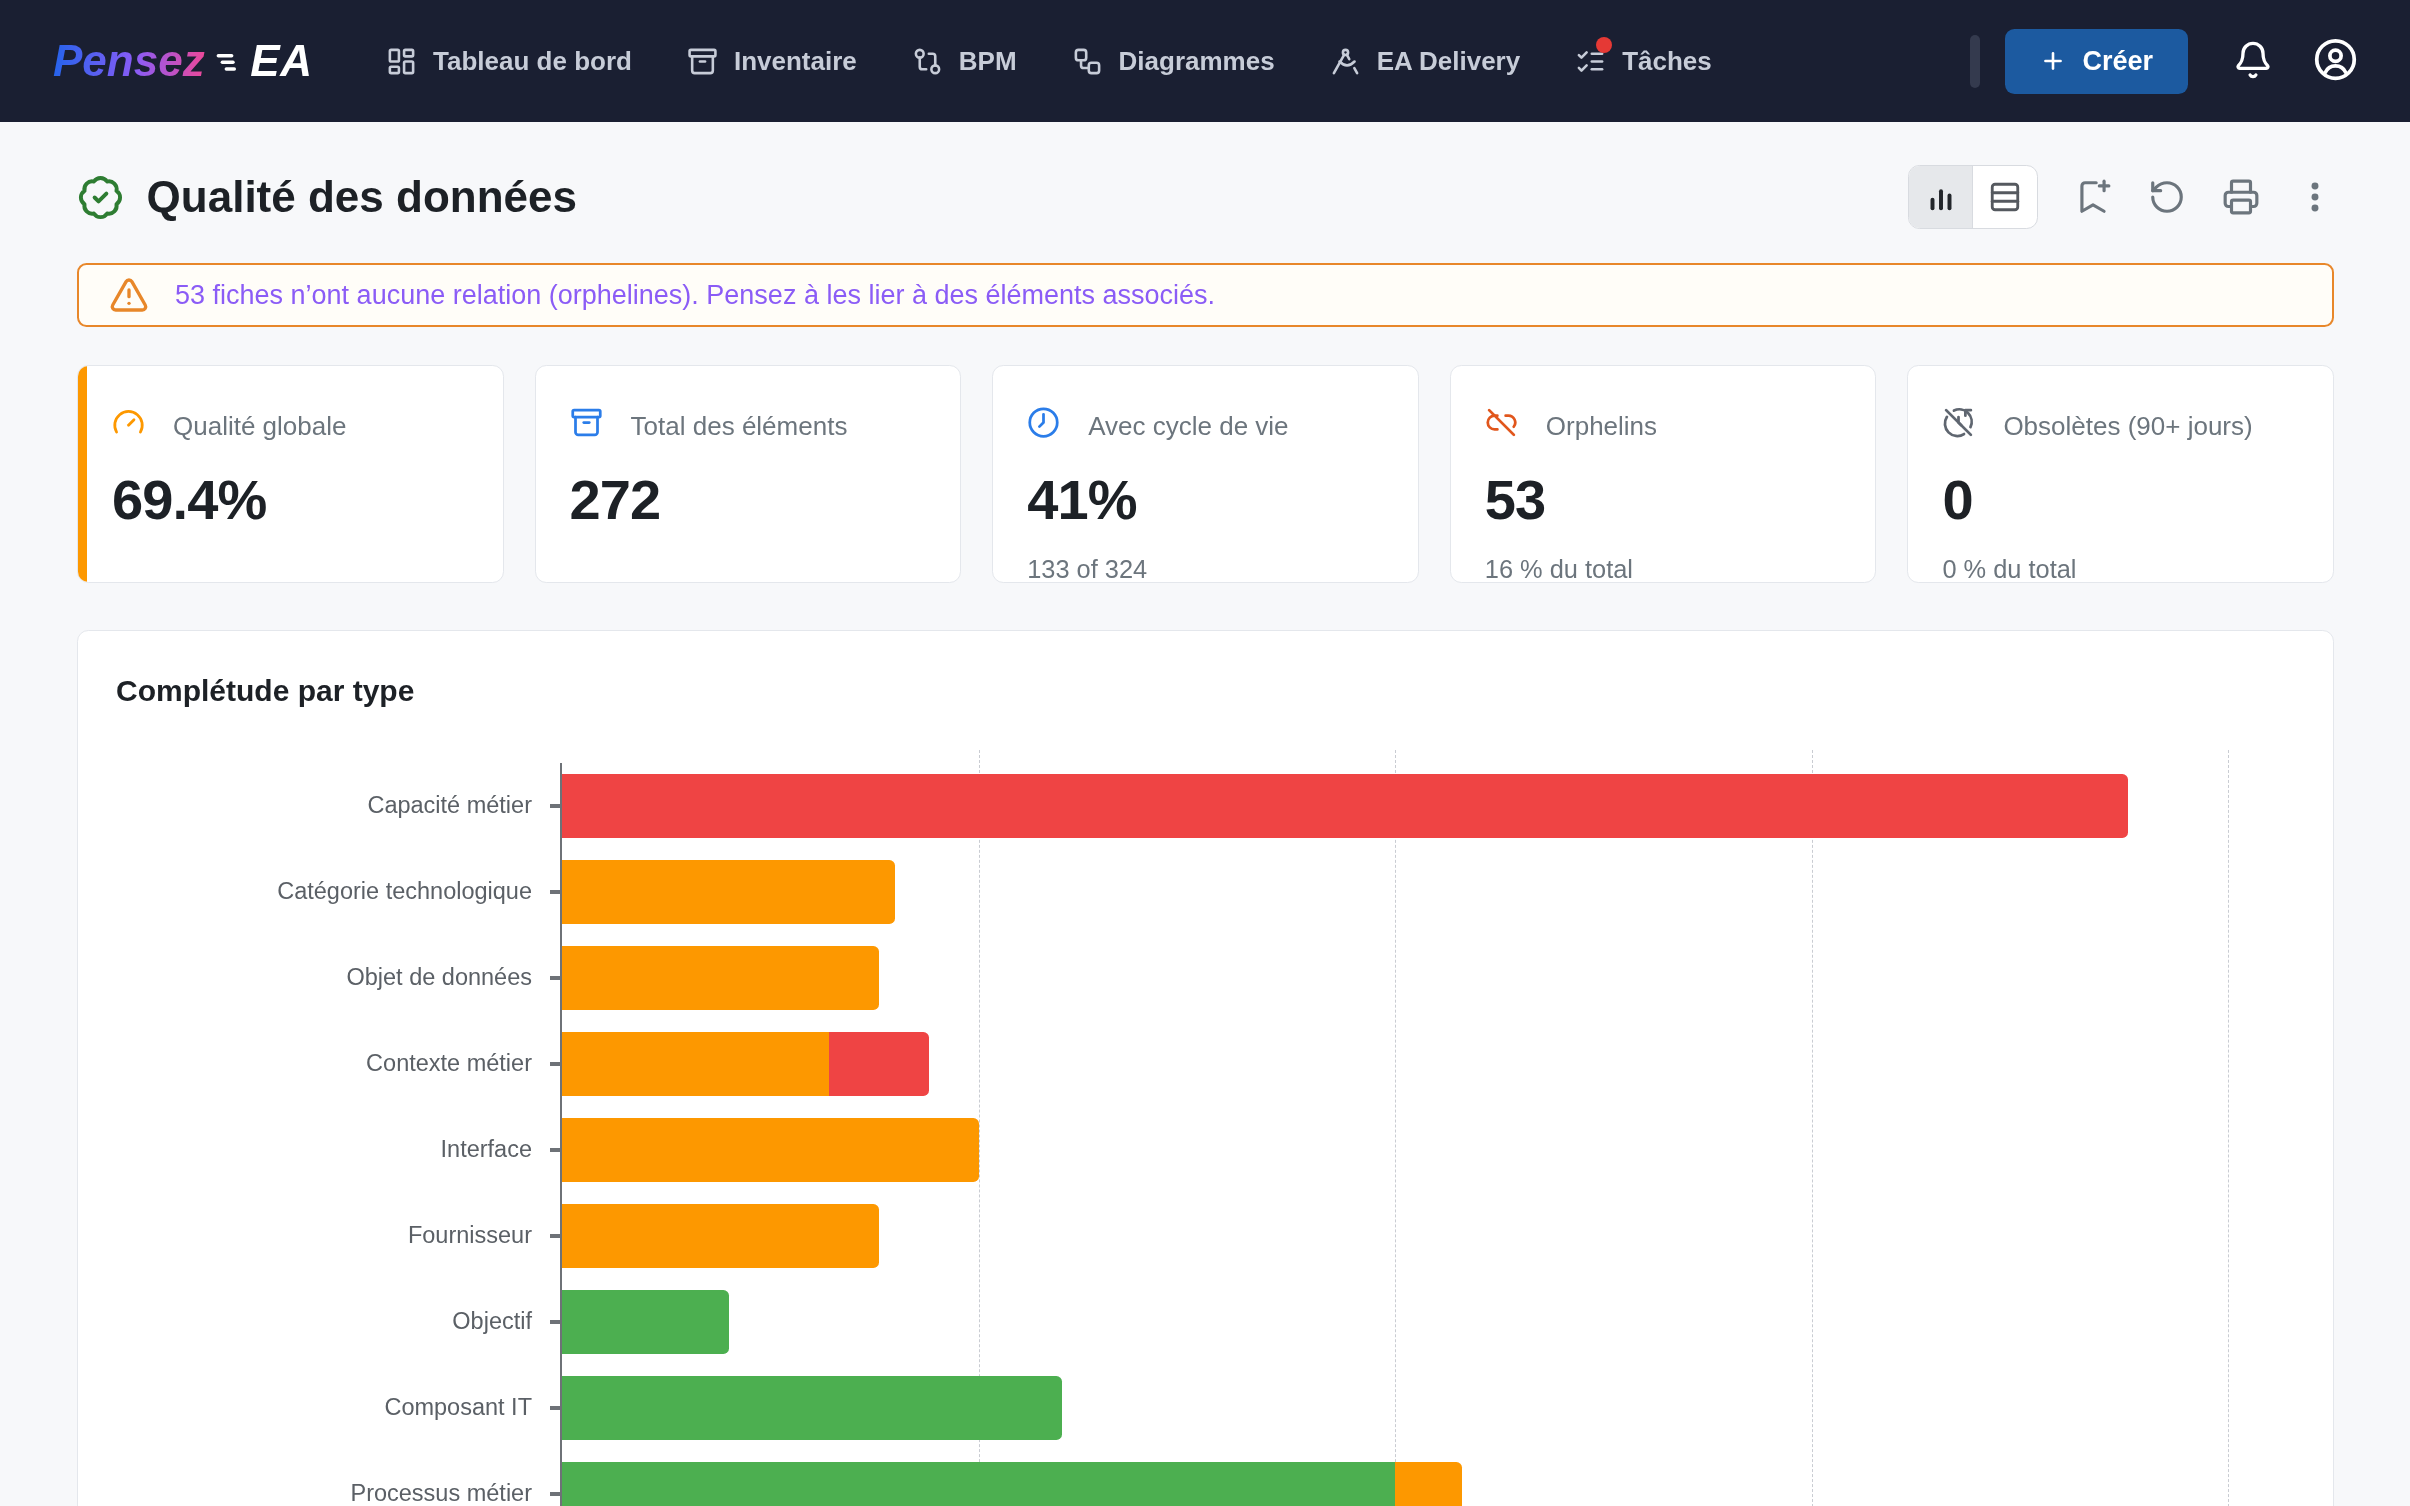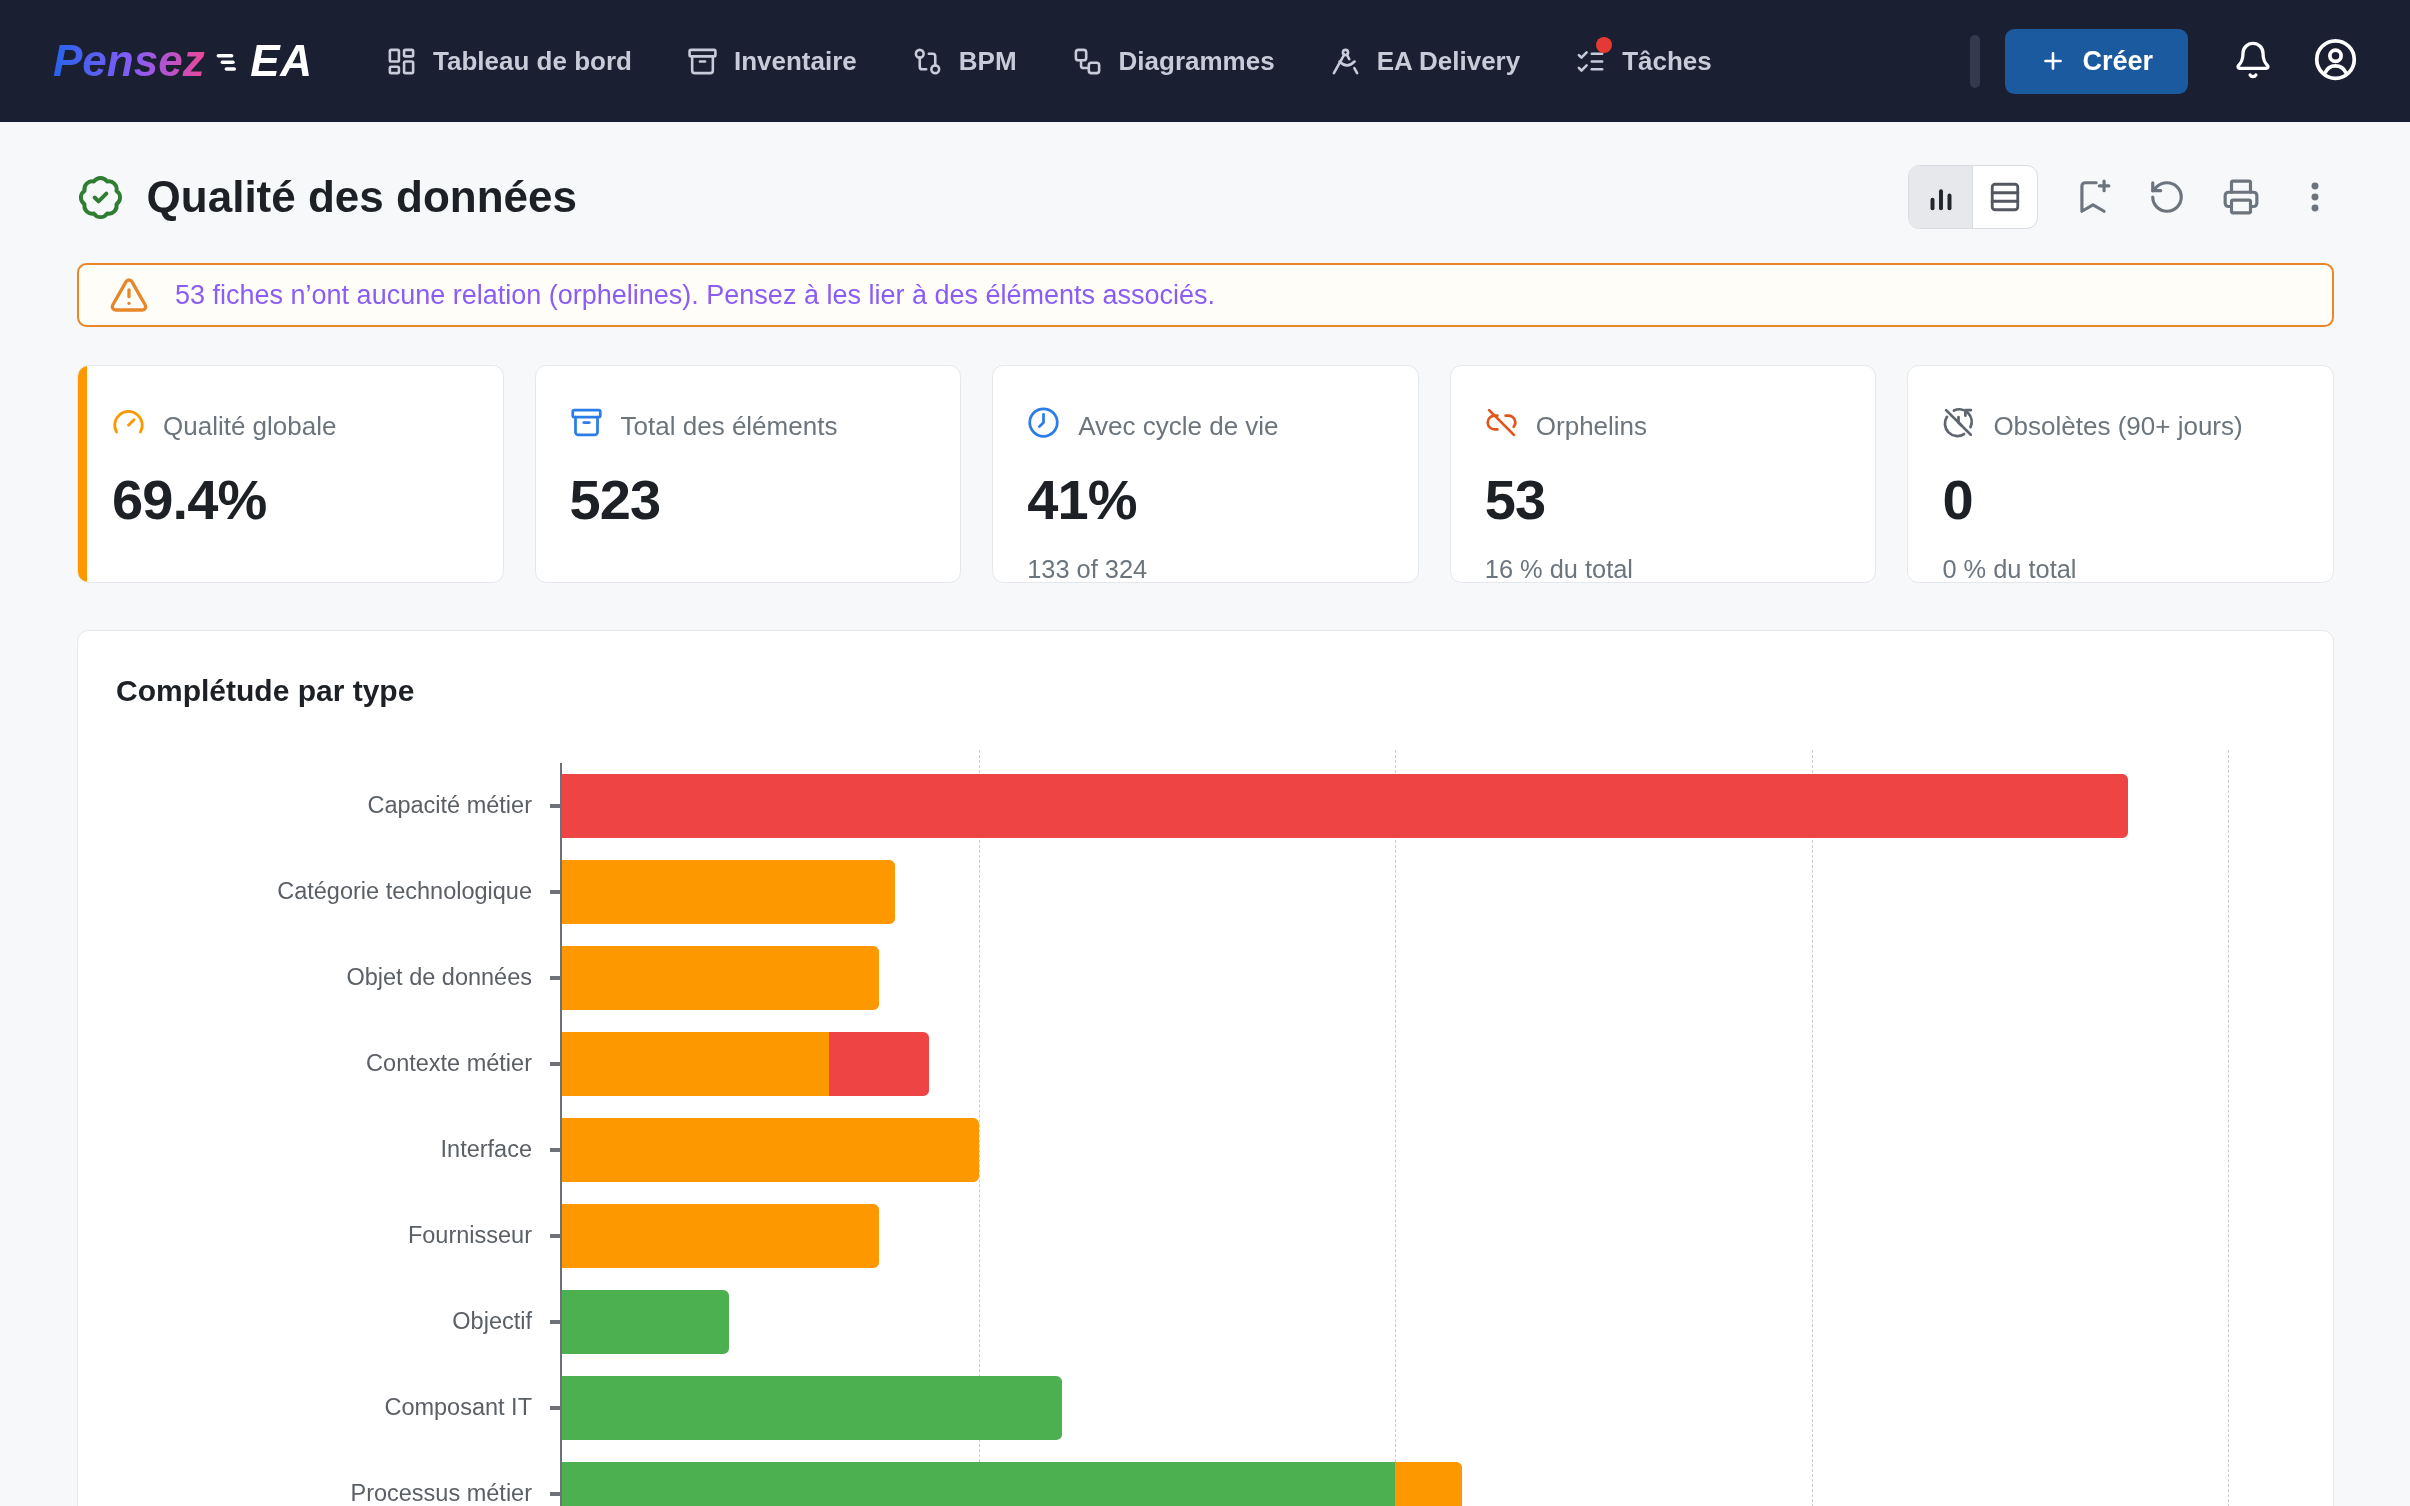--- a/index.html
+++ b/index.html
@@ -47,21 +47,21 @@
   .alert { margin-top:34px; height:64px; border:2.8px solid #e8872a; border-radius:9.4px; background:#fffdf8;
            display:flex; align-items:center; padding:0 30px; gap:26px; }
   .alert-tri { color:#e8872a; display:flex; } .alert-tri svg { width:40px; height:40px; }
   .alert-text { font-size:27px; color:#8b5cf6; }
 
   
   .cards { margin-top:38px; display:grid; grid-template-columns:repeat(5,1fr); gap:31px; }
   .card { position:relative; background:#fff; border:1.9px solid #e4e7ec; border-radius:11.3px; height:218px;
           padding:40px 34px 0; overflow:hidden; }
   .card.accent::before { content:""; position:absolute; left:0; top:0; bottom:0; width:8.5px; background:#fd9800; }
-  .card-head { display:flex; align-items:center; gap:18px; font-size:26px; color:#6c757d; }
+  .card-head { display:flex; align-items:center; gap:28px; font-size:26px; color:#6c757d; }
   .card-head svg { width:33px; height:33px; flex:none; }
   .card-value { margin-top:21px; font-size:56px; font-weight:700; color:#1d2126; letter-spacing:-0.9px; }
   .card-sub { margin-top:22.6px; font-size:25.4px; color:#6c757d; }
   .ic-orange { color:#fd9800; } .ic-blue { color:#2b7de9; } .ic-red { color:#e1561c; } .ic-gray { color:#5f6670; }
 
   
   .chart-card { margin-top:47px; background:#fff; border:1.9px solid #e4e7ec; border-radius:11.3px;
                 padding:43px 38px; height:1224px; }
   .chart-title { font-size:30px; font-weight:700; color:#1d2126; }
   .plot { margin-top:55px; display:flex; }
@@ -267,21 +267,21 @@
       <div class="card-head">
         <span class="ic-blue">
           <svg viewBox="0 0 24 24" fill="none" stroke="currentColor" stroke-width="2" stroke-linecap="round" stroke-linejoin="round" width="33" height="33">
             <rect width="20" height="5" x="2" y="3" rx="1"></rect>
               <path d="M4 8v11a2 2 0 0 0 2 2h12a2 2 0 0 0 2-2V8"></path>
               <path d="M10 12h4"></path>
           </svg>
         </span>
         <span>Total des éléments</span>
       </div>
-      <div class="card-value">523</div>
+      <div class="card-value">272</div>
       <div class="card-sub"></div>
     </div>
 
     <div class="card">
       <div class="card-head">
         <span class="ic-blue">
           <svg viewBox="0 0 24 24" fill="none" stroke="currentColor" stroke-width="2" stroke-linecap="round" stroke-linejoin="round" width="33" height="33">
             <circle cx="12" cy="12" r="10"></circle>
               <polyline points="12 6 12 12 9 15"></polyline>
           </svg>

